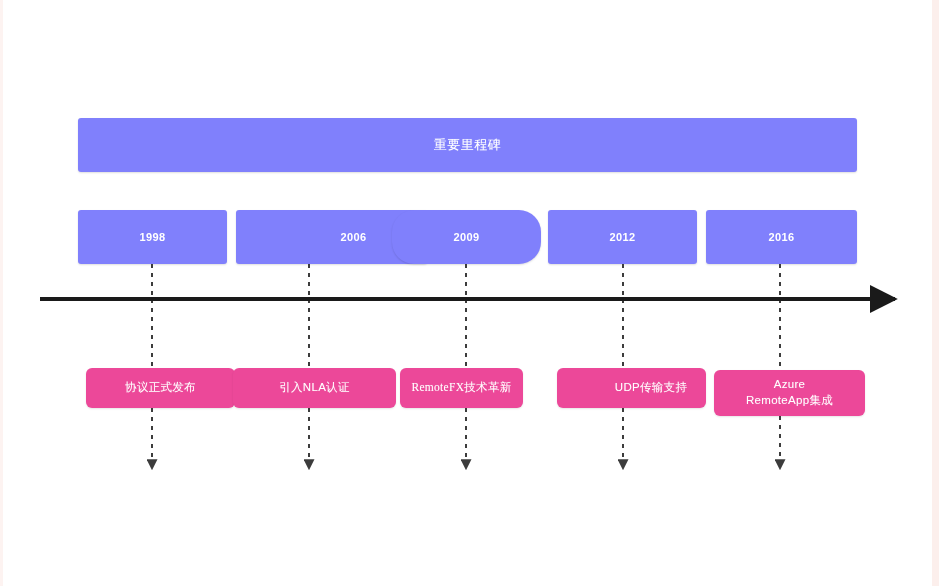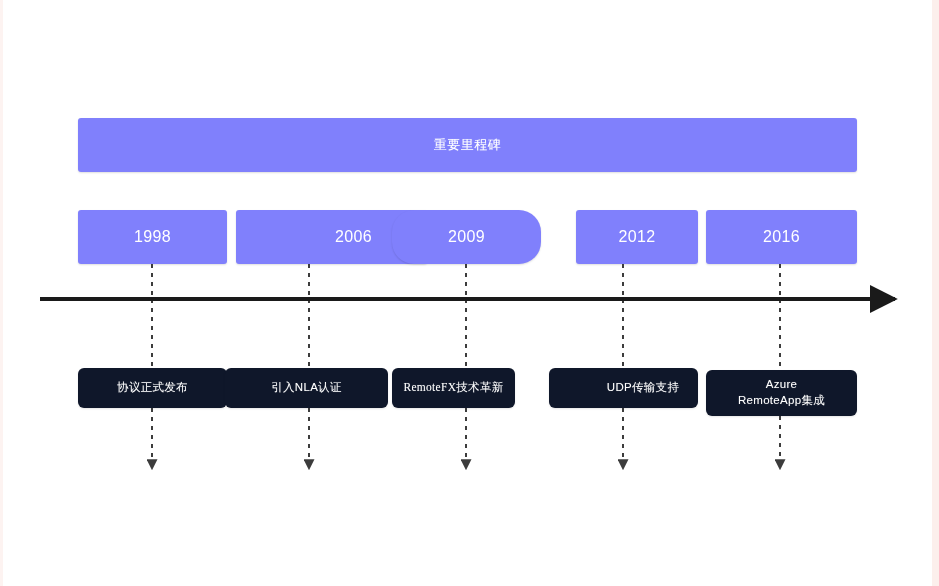--- a/index.html
+++ b/index.html
@@ -59,36 +59,38 @@
     height: 54px;
     background: #8080fc;
     border-radius: 3px;
     box-shadow: 0 1px 2px rgba(0,0,0,0.13);
     display: flex;
     align-items: center;
     justify-content: center;
   }
   .year-box .label {
     color: #ffffff;
-    font-size: 16px;
+    font-size: 11px;
     letter-spacing: 0.4px;
+    font-weight: bold;
   }
 
   
   .event-box {
     position: absolute;
-    background: #0f172a;
+    background: #ec4899;
     border-radius: 6px;
     box-shadow: 0 1px 2px rgba(0,0,0,0.10);
     display: flex;
     align-items: center;
     justify-content: center;
     text-align: center;
     padding: 0 4px;
     box-sizing: border-box;
+    margin-left: 8px;
   }
   .event-box .label {
     color: #ffffff;
     font-size: 11.5px;
     line-height: 1.35;
     letter-spacing: 0.3px;
     text-shadow: 0 0 1px rgba(255,255,255,0.3);
   }
 
   
@@ -116,21 +118,21 @@
   <div id="year-row">
       <div class="year-box" style="left: 78px; width: 149px;">
         <span class="label">1998</span>
       </div>
       <div class="year-box" style="left: 236px; width: 147px; padding-left: 44px;">
         <span class="label">2006</span>
       </div>
       <div class="year-box" style="left: 392px; width: 149px; border-radius: 22px;">
         <span class="label">2009</span>
       </div>
-      <div class="year-box" style="left: 576px; width: 122px;">
+      <div class="year-box" style="left: 548px; width: 149px;">
         <span class="label">2012</span>
       </div>
       <div class="year-box" style="left: 706px; width: 151px;">
         <span class="label">2016</span>
       </div>
     </div>
 
   <div id="event-row">
       <div class="event-box" style="left: 78px; top: 368px; width: 149px; height: 40px;">
         <span class="label">协议正式发布</span>

